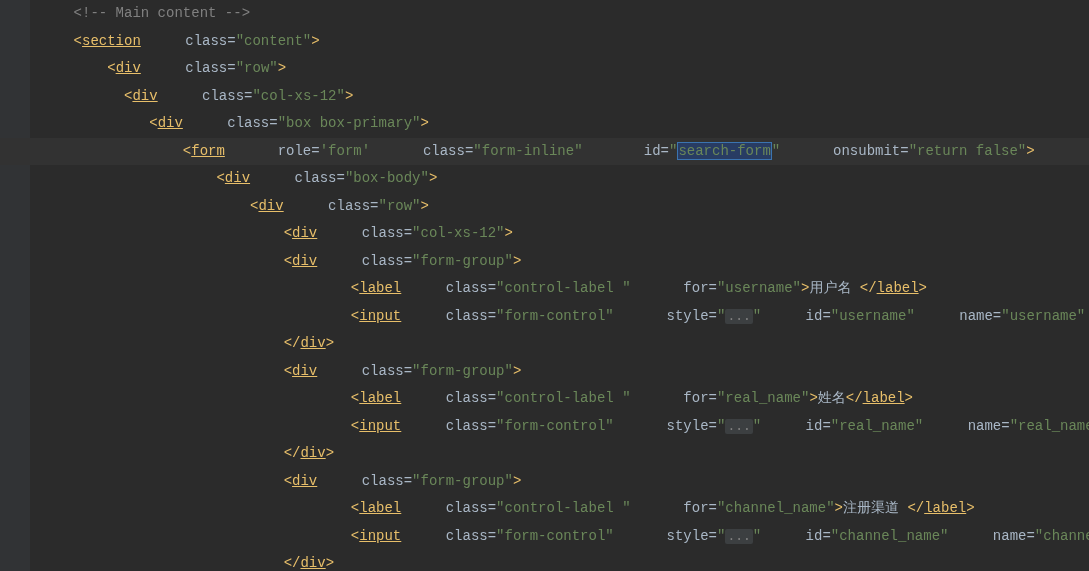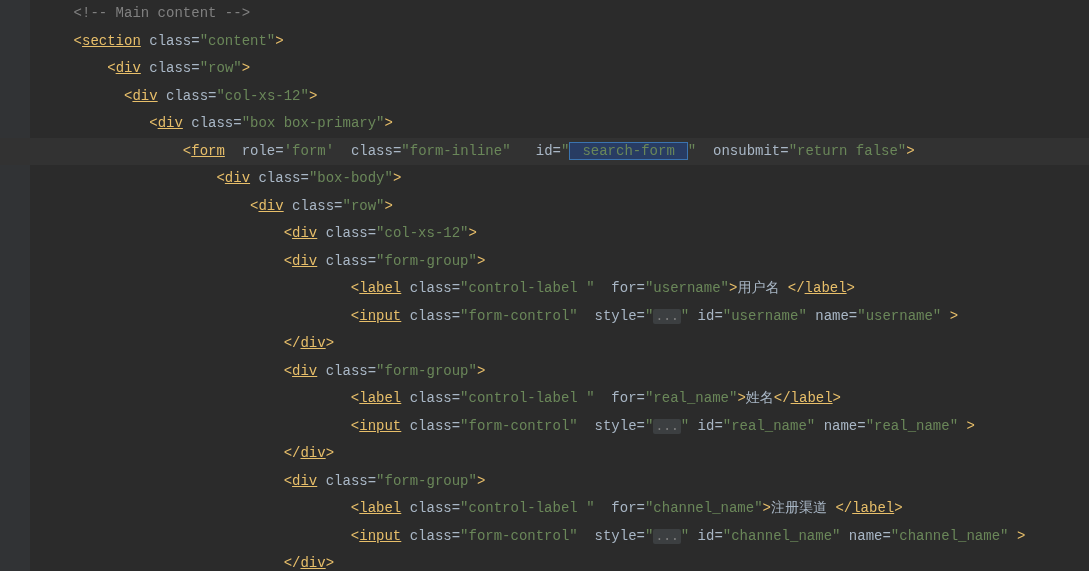--- a/index.html
+++ b/index.html
@@ -4,25 +4,25 @@
 <style>
   html,body{margin:0;padding:0;background:#2b2b2b;color:#a9b7c6;font-family:"Consolas","Courier New",monospace;font-size:14px;line-height:27.5px;}
   .editor{position:relative;width:1089px;height:571px;overflow:hidden;background:#2b2b2b;}
   .gutter{position:absolute;left:0;top:0;width:30px;height:100%;background:#313335;}
   .code{position:absolute;left:30px;top:0;right:0;padding-left:10px;white-space:pre;}
   .line{display:block;height:27.5px;}
   .hl-line{position:absolute;left:0;right:0;height:27.5px;background:#323232;}
   .cmt{color:#808080;}
   .tag{color:#e8bf6a;text-decoration:underline;}
   .br{color:#e8bf6a;}
-  .attr{color:#a9b7c6;}
+  .attr{color:#a9b7c6;margin-left:36px;}
   .str{color:#6a8759;}
   .txt{color:#a9b7c6;}
   .fold{background:#3c3f41;color:#808080;padding:0 2px;border-radius:2px;font-size:13px;}
-  .selbox{border:1px solid #3b74b0;background:rgba(33,66,131,0.6);color:#6a8759;padding:0 12px;}
+  .selbox{border:1px solid #3b74b0;background:rgba(33,66,131,0.6);color:#6a8759;padding:0 0px;}
   .watermark{position:absolute;right:12px;bottom:8px;color:#eeeeee;font-family:Arial,Helvetica,sans-serif;font-size:14px;letter-spacing:0.3px;opacity:.85;text-shadow:0 0 2px #000;}
 </style>
 </head>
 <body>
 
 <div class="editor">
   <div class="gutter"></div>
   <div class="hl-line" style="top:137.5px;"></div>
   <div class="code" id="code"><span class="line">    <span class="cmt">&lt;!-- Main content --&gt;</span></span><span class="line">    <span class="br">&lt;</span><span class="tag">section</span> <span class="attr">class=</span><span class="str">"content"</span><span class="br">&gt;</span></span><span class="line">        <span class="br">&lt;</span><span class="tag">div</span> <span class="attr">class=</span><span class="str">"row"</span><span class="br">&gt;</span></span><span class="line">          <span class="br">&lt;</span><span class="tag">div</span> <span class="attr">class=</span><span class="str">"col-xs-12"</span><span class="br">&gt;</span></span><span class="line">             <span class="br">&lt;</span><span class="tag">div</span> <span class="attr">class=</span><span class="str">"box box-primary"</span><span class="br">&gt;</span></span><span class="line">                 <span class="br">&lt;</span><span class="tag">form</span>  <span class="attr">role=</span><span class="str">'form'</span>  <span class="attr">class=</span><span class="str">"form-inline"</span>   <span class="attr">id=</span><span class="str">"</span><span class="selbox">search-form</span><span class="str">"</span>  <span class="attr">onsubmit=</span><span class="str">"return false"</span><span class="br">&gt;</span></span><span class="line">                     <span class="br">&lt;</span><span class="tag">div</span> <span class="attr">class=</span><span class="str">"box-body"</span><span class="br">&gt;</span></span><span class="line">                         <span class="br">&lt;</span><span class="tag">div</span> <span class="attr">class=</span><span class="str">"row"</span><span class="br">&gt;</span></span><span class="line">                             <span class="br">&lt;</span><span class="tag">div</span> <span class="attr">class=</span><span class="str">"col-xs-12"</span><span class="br">&gt;</span></span><span class="line">                             <span class="br">&lt;</span><span class="tag">div</span> <span class="attr">class=</span><span class="str">"form-group"</span><span class="br">&gt;</span></span><span class="line">                                     <span class="br">&lt;</span><span class="tag">label</span> <span class="attr">class=</span><span class="str">"control-label "</span>  <span class="attr">for=</span><span class="str">"username"</span><span class="br">&gt;</span><span class="txt">用户名 </span><span class="br">&lt;/</span><span class="tag">label</span><span class="br">&gt;</span></span><span class="line">                                     <span class="br">&lt;</span><span class="tag">input</span> <span class="attr">class=</span><span class="str">"form-control"</span>  <span class="attr">style=</span><span class="str">"</span><span class="fold">...</span><span class="str">"</span> <span class="attr">id=</span><span class="str">"username"</span> <span class="attr">name=</span><span class="str">"username"</span> <span class="br">&gt;</span></span><span class="line">                             <span class="br">&lt;/</span><span class="tag">div</span><span class="br">&gt;</span></span><span class="line">                             <span class="br">&lt;</span><span class="tag">div</span> <span class="attr">class=</span><span class="str">"form-group"</span><span class="br">&gt;</span></span><span class="line">                                     <span class="br">&lt;</span><span class="tag">label</span> <span class="attr">class=</span><span class="str">"control-label "</span>  <span class="attr">for=</span><span class="str">"real_name"</span><span class="br">&gt;</span><span class="txt">姓名</span><span class="br">&lt;/</span><span class="tag">label</span><span class="br">&gt;</span></span><span class="line">                                     <span class="br">&lt;</span><span class="tag">input</span> <span class="attr">class=</span><span class="str">"form-control"</span>  <span class="attr">style=</span><span class="str">"</span><span class="fold">...</span><span class="str">"</span> <span class="attr">id=</span><span class="str">"real_name"</span> <span class="attr">name=</span><span class="str">"real_name"</span> <span class="br">&gt;</span></span><span class="line">                             <span class="br">&lt;/</span><span class="tag">div</span><span class="br">&gt;</span></span><span class="line">                             <span class="br">&lt;</span><span class="tag">div</span> <span class="attr">class=</span><span class="str">"form-group"</span><span class="br">&gt;</span></span><span class="line">                                     <span class="br">&lt;</span><span class="tag">label</span> <span class="attr">class=</span><span class="str">"control-label "</span>  <span class="attr">for=</span><span class="str">"channel_name"</span><span class="br">&gt;</span><span class="txt">注册渠道 </span><span class="br">&lt;/</span><span class="tag">label</span><span class="br">&gt;</span></span><span class="line">                                     <span class="br">&lt;</span><span class="tag">input</span> <span class="attr">class=</span><span class="str">"form-control"</span>  <span class="attr">style=</span><span class="str">"</span><span class="fold">...</span><span class="str">"</span> <span class="attr">id=</span><span class="str">"channel_name"</span> <span class="attr">name=</span><span class="str">"channel_name"</span> <span class="br">&gt;</span></span><span class="line">                             <span class="br">&lt;/</span><span class="tag">div</span><span class="br">&gt;</span></span></div>
 </div>

